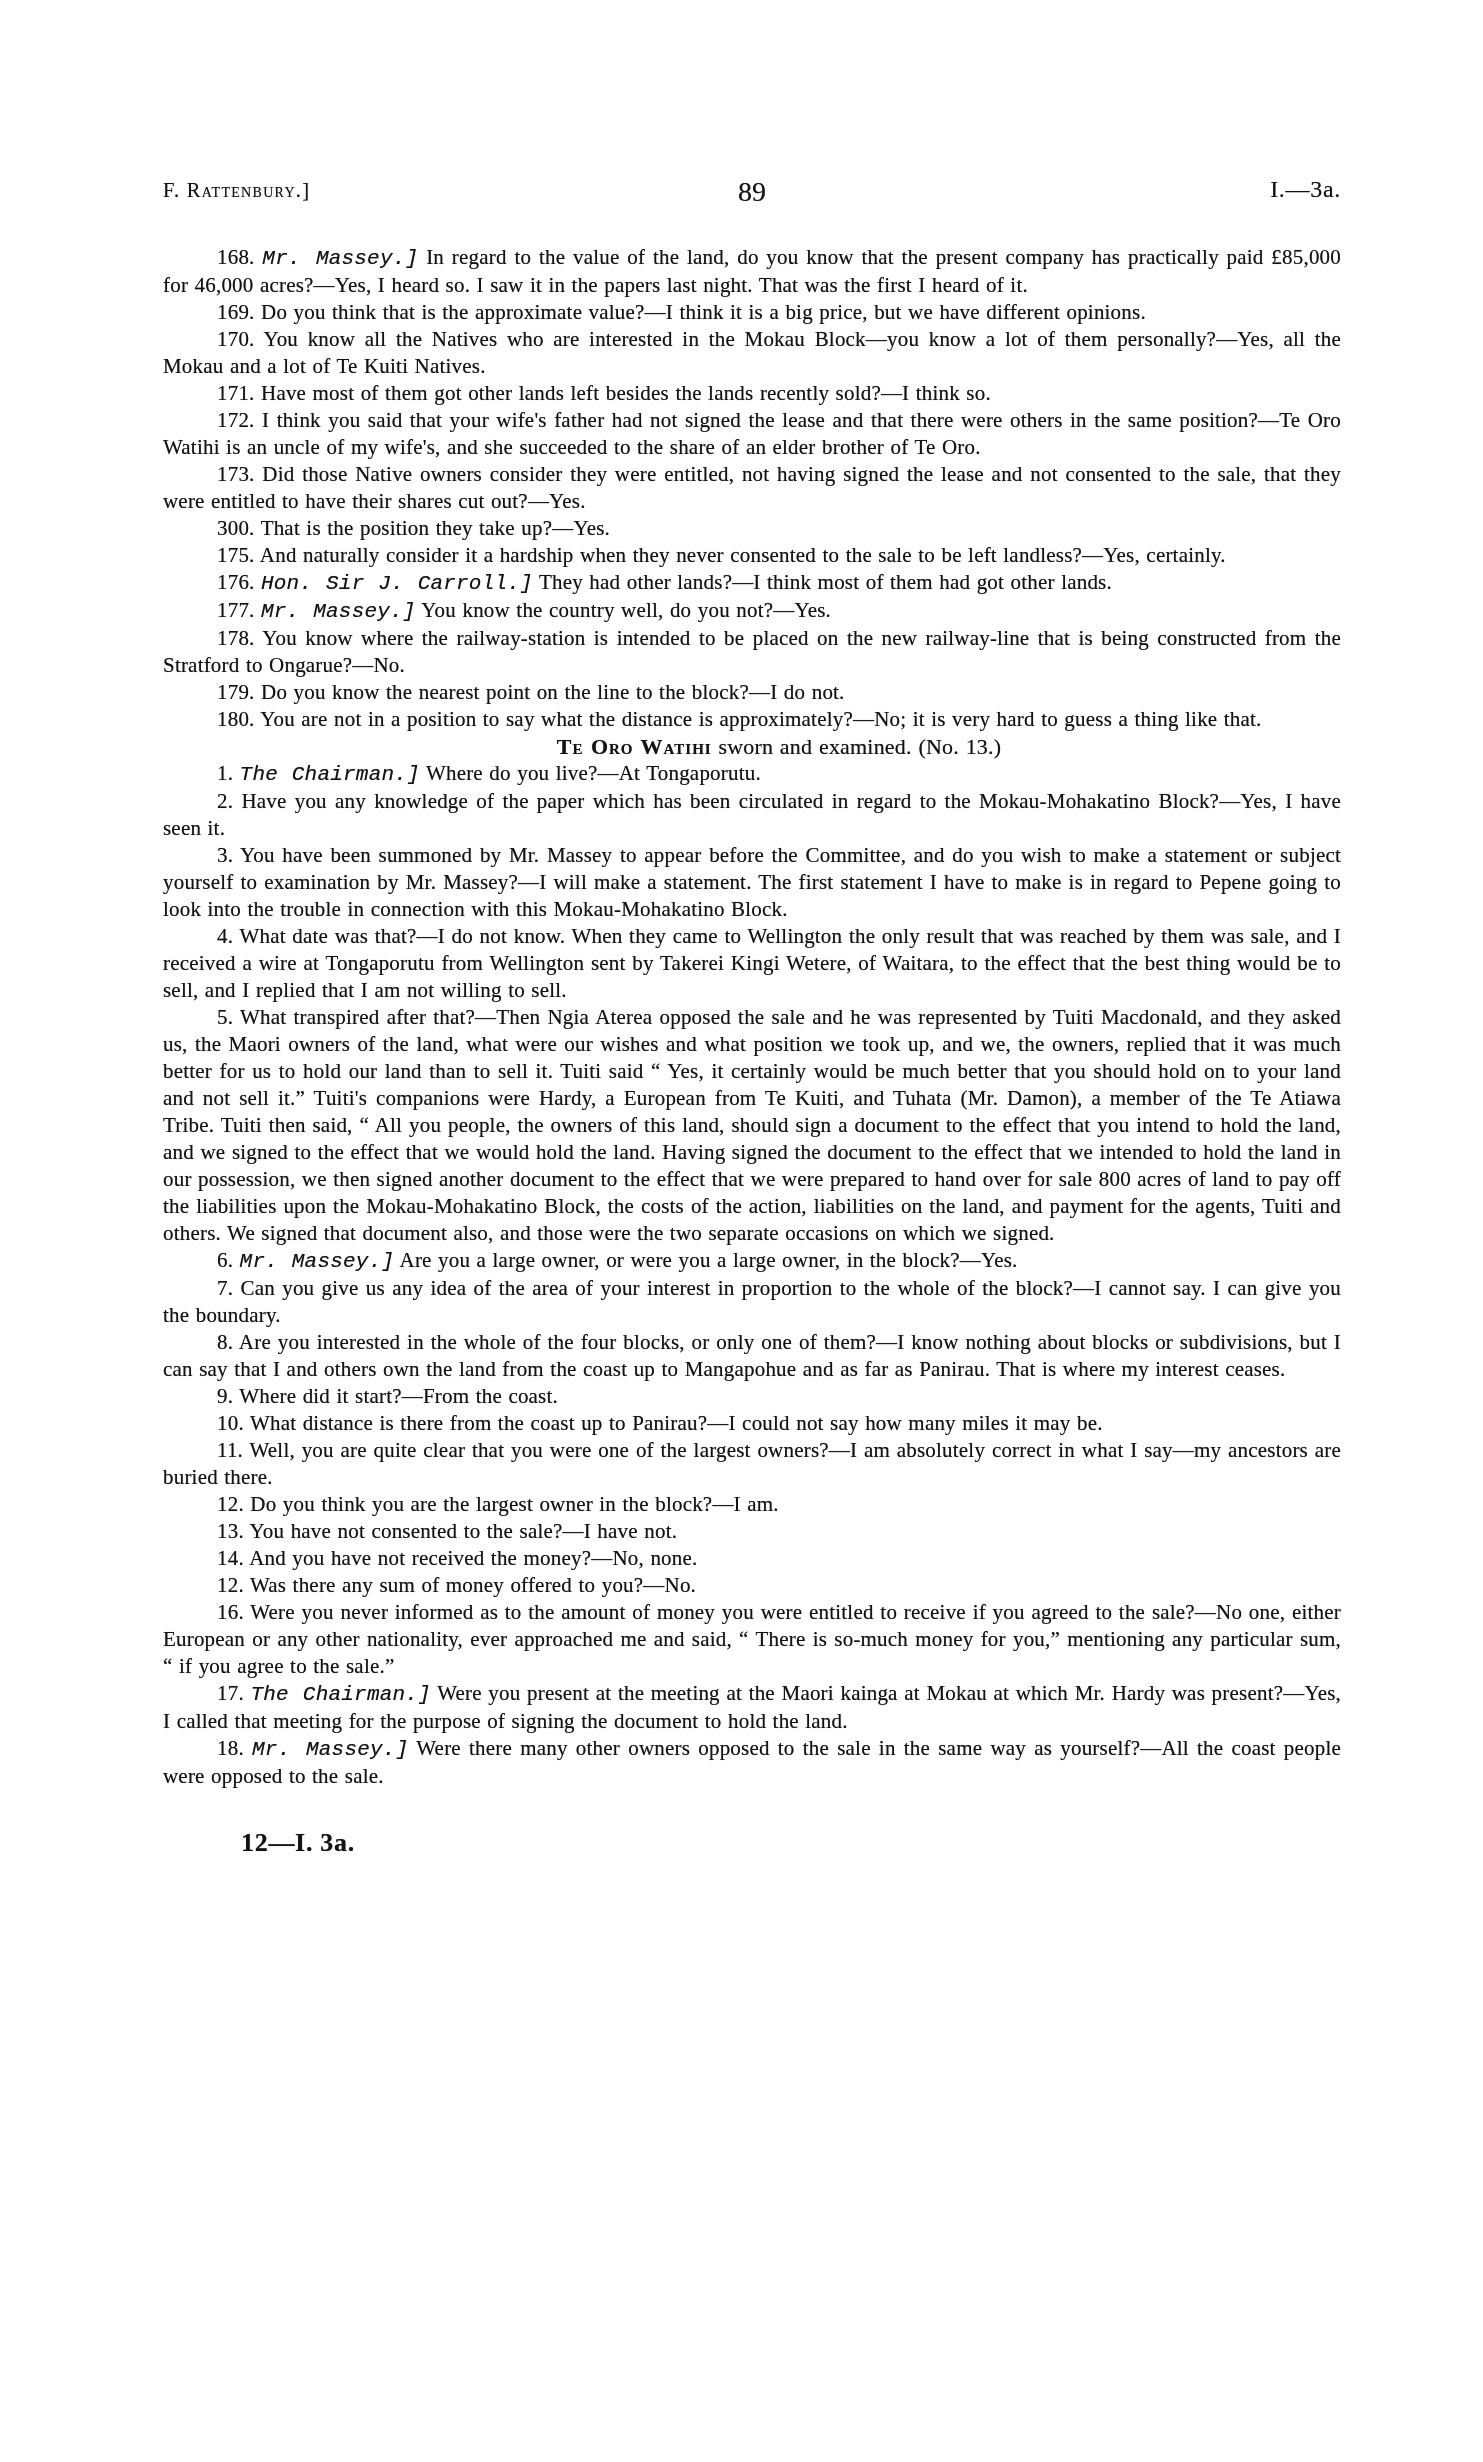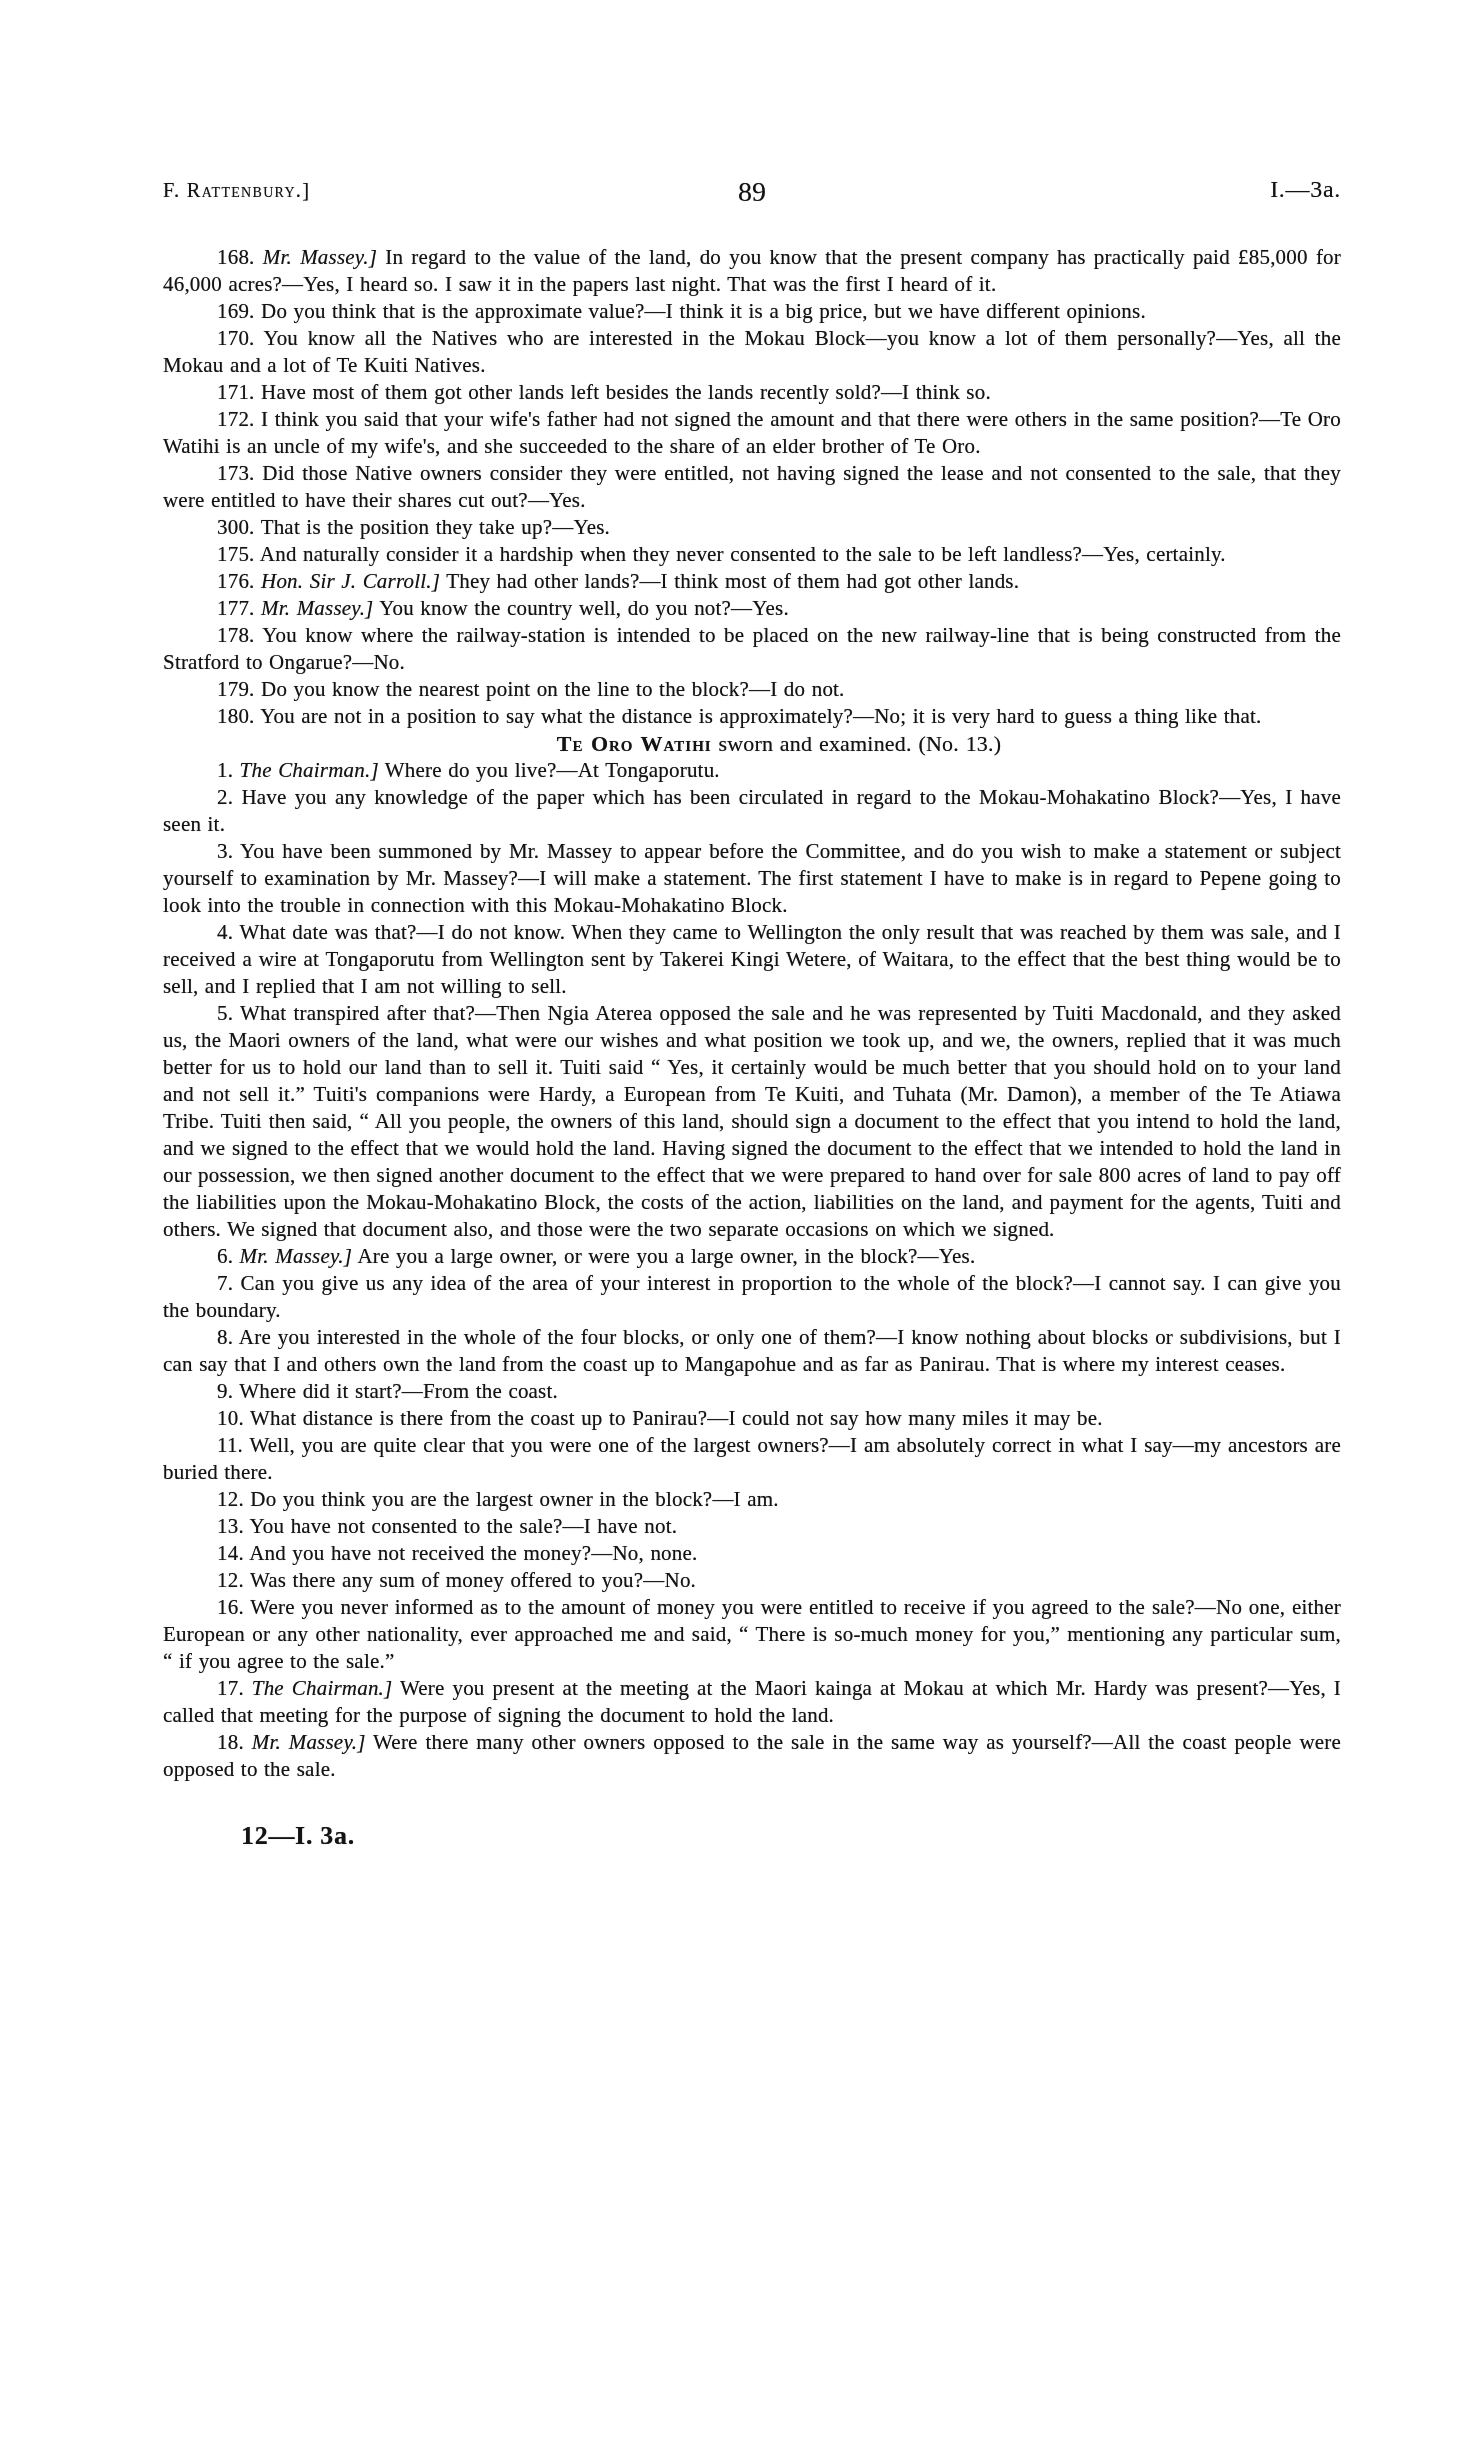--- a/index.html
+++ b/index.html
@@ -45,21 +45,21 @@
     font-size: 21px;
     line-height: 27px;
     text-align: justify;
     letter-spacing: 0.2px;
     word-spacing: 1px;
   }
   p.qa {
     margin: 0;
     text-indent: 54px;
   }
-  .speaker { font-style: italic; }
+  .speaker { font-style: italic; font-family: Liberation Mono, monospace; }
   .speaker:empty { display: none; }
   .witness-heading {
     font-weight: normal;
     text-align: center;
     text-indent: 0;
     font-size: 22px;
     margin: 26px 0 13px 0;
   }
   .witness-heading .smallcaps {
     font-variant: small-caps;
@@ -102,21 +102,21 @@
       <span>You know all the Natives who are interested in the Mokau Block—you know a lot of them personally?—Yes, all the Mokau and a lot of Te Kuiti Natives.</span>
     </p>
     <p class="qa">
       <span class="num">171.</span>
       
       <span>Have most of them got other lands left besides the lands recently sold?—I think so.</span>
     </p>
     <p class="qa">
       <span class="num">172.</span>
       
-      <span>I think you said that your wife's father had not signed the amount and that there were others in the same position?—Te Oro Watihi is an uncle of my wife's, and she succeeded to the share of an elder brother of Te Oro.</span>
+      <span>I think you said that your wife's father had not signed the lease and that there were others in the same position?—Te Oro Watihi is an uncle of my wife's, and she succeeded to the share of an elder brother of Te Oro.</span>
     </p>
     <p class="qa">
       <span class="num">173.</span>
       
       <span>Did those Native owners consider they were entitled, not having signed the lease and not consented to the sale, that they were entitled to have their shares cut out?—Yes.</span>
     </p>
     <p class="qa">
       <span class="num">300.</span>
       
       <span>That is the position they take up?—Yes.</span>

